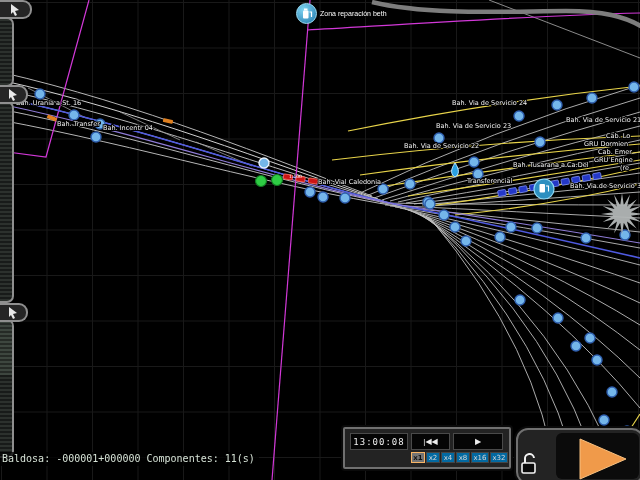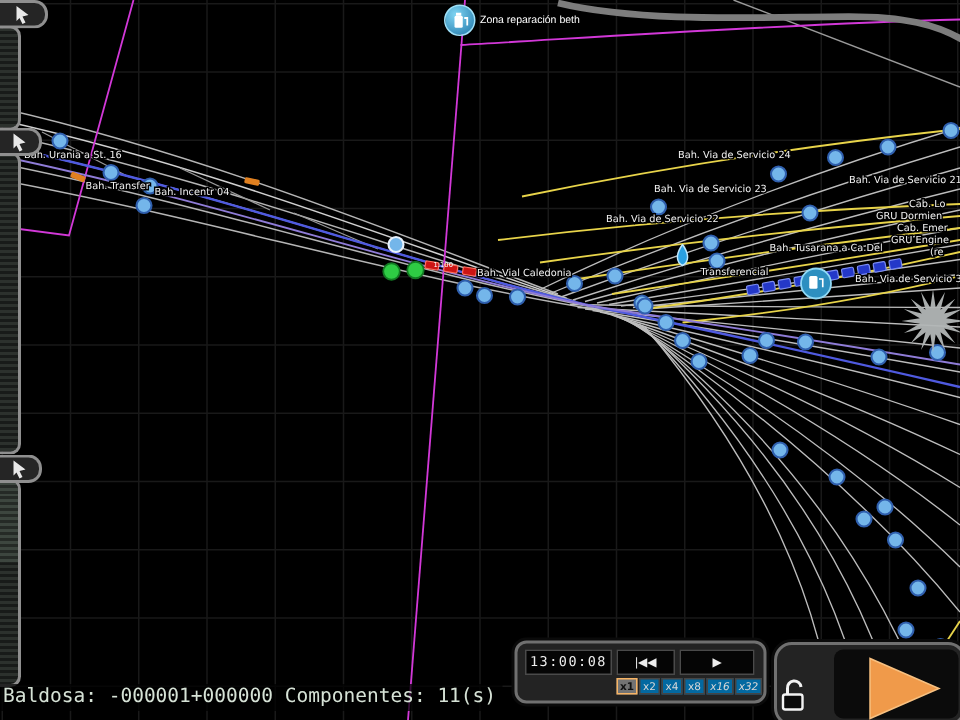--- a/index.html
+++ b/index.html
@@ -21,48 +21,48 @@
   
   #notif{position:absolute;left:296px;top:3px;z-index:3;display:flex;align-items:flex-start;}
   #notif .bubble{width:19px;height:19px;border-radius:50%;
         background:radial-gradient(circle at 35% 30%,#7fd4f2,#1f77aa);
         border:1px solid #9fe0f8;display:flex;align-items:center;justify-content:center;}
   #notif .nlabel{margin:7px 0 0 3px;font-size:7px;color:#fff;
         text-shadow:0 0 2px #000,1px 1px 1px #000;white-space:nowrap;}
 
   
   #time-panel{position:absolute;left:343px;top:427px;width:168px;height:42px;z-index:3;
-        background:#232323;border:2px solid #707070;border-radius:8px;box-sizing:border-box;
+        background:#232323;border:2px solid #707070;border-radius:2px;box-sizing:border-box;
         box-shadow:0 0 0 2px #0a0a0a;}
   .tp-row{display:flex;gap:3px;margin:4px 3px 0 5px;}
   .tp-box{height:17px;background:#050505;border:1px solid #4a4a4a;color:#eee;
         display:flex;align-items:center;justify-content:center;box-sizing:border-box;}
   .tp-time{width:58px;font-family:"DejaVu Sans Mono",monospace;font-size:9px;letter-spacing:1px;}
   .tp-btn{cursor:pointer;font-size:8px;}
   .tp-prev{width:39px;} .tp-play{width:50px;}
   .tp-speeds{display:flex;gap:1px;margin:2px 0 0 66px;}
   .sp{width:14px;height:11px;background:#0369a1;border:1px solid #454545;color:#d8d8d8;
       font-size:7px;display:flex;align-items:center;justify-content:center;cursor:pointer;
       box-sizing:border-box;font-family:"DejaVu Sans",sans-serif;}
-  .sp.wide{width:18px;font-style:italic;}
+  .sp.wide{width:18px;}
   .sp.active{background:#737373;border-color:#f7b465;color:#111;font-weight:bold;}
 
   
   #br-panel{position:absolute;left:516px;top:428px;width:128px;height:56px;z-index:2;
         background:#232323;border:2px solid #707070;border-radius:12px;box-sizing:border-box;
         box-shadow:0 0 0 2px #0a0a0a;}
   #br-inner{position:absolute;left:38px;top:3px;right:3px;bottom:3px;background:#0b0b0b;border-radius:6px;}
   #adv-btn{position:absolute;right:10px;top:4px;cursor:pointer;}
 
   #lock{position:absolute;left:519px;top:451px;z-index:4;cursor:pointer;}
 
   
-  #status{position:absolute;left:0;bottom:6px;z-index:4;padding:1px 4px 2px 2px;
+  #status{position:absolute;left:0;bottom:14px;z-index:4;padding:1px 4px 2px 2px;
         background:rgba(0,0,0,.75);color:#d6e2d6;font-family:"DejaVu Sans Mono",monospace;
-        font-size:13px;white-space:nowrap;}
+        font-size:10px;white-space:nowrap;}
 </style>
 </head>
 <body>
 
 <div id="stage">
 
   <svg id="map" width="640" height="480" viewBox="0 0 640 480">
       <line x1="1.5" y1="0" x2="1.5" y2="480" stroke="#191919" stroke-width="1"></line>
       <line x1="47" y1="0" x2="47" y2="480" stroke="#191919" stroke-width="1"></line>
       <line x1="92.5" y1="0" x2="92.5" y2="480" stroke="#191919" stroke-width="1"></line>

